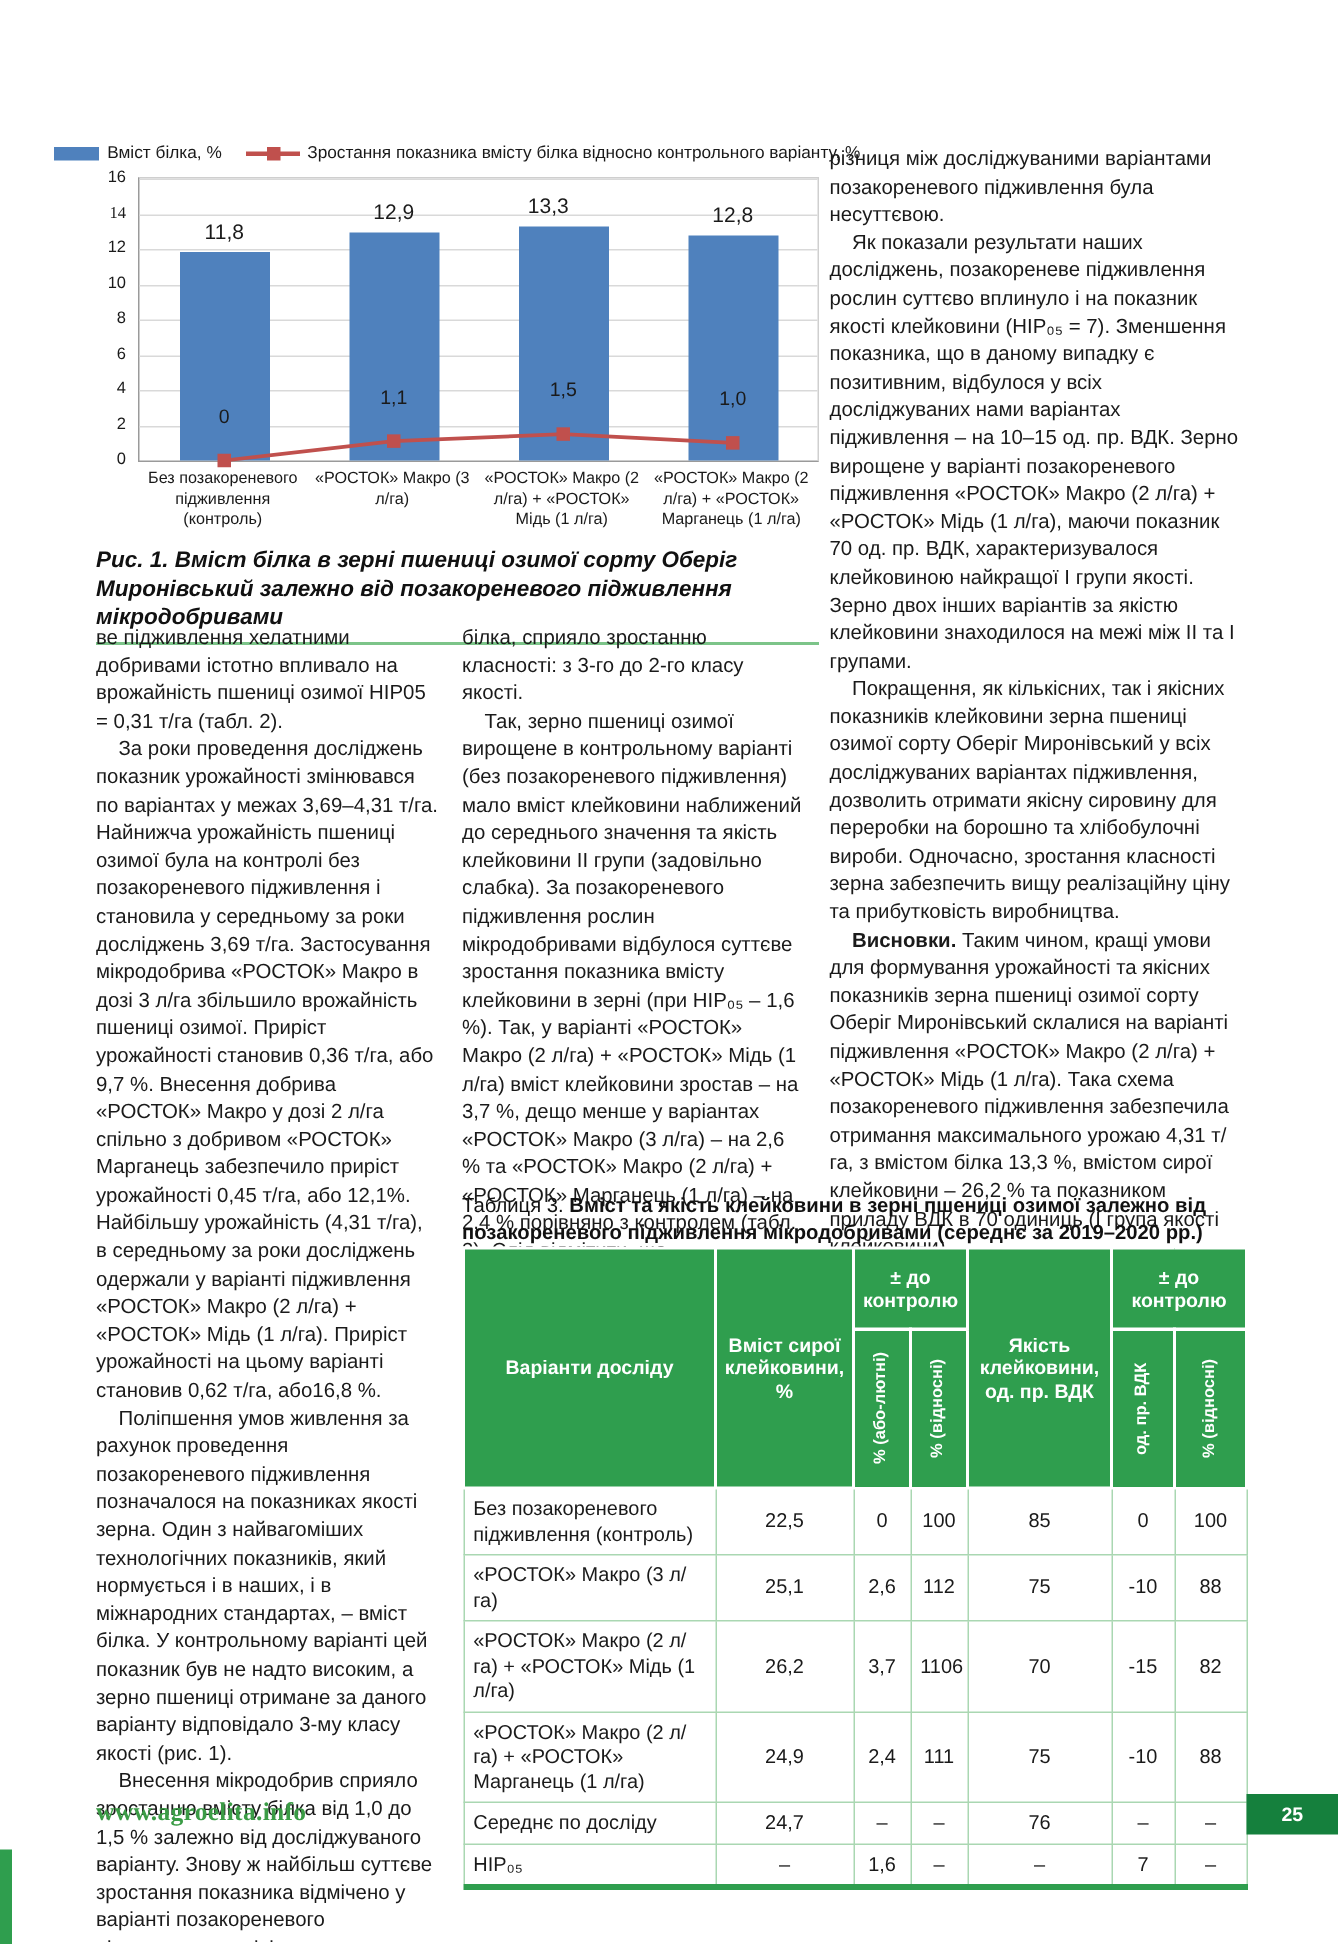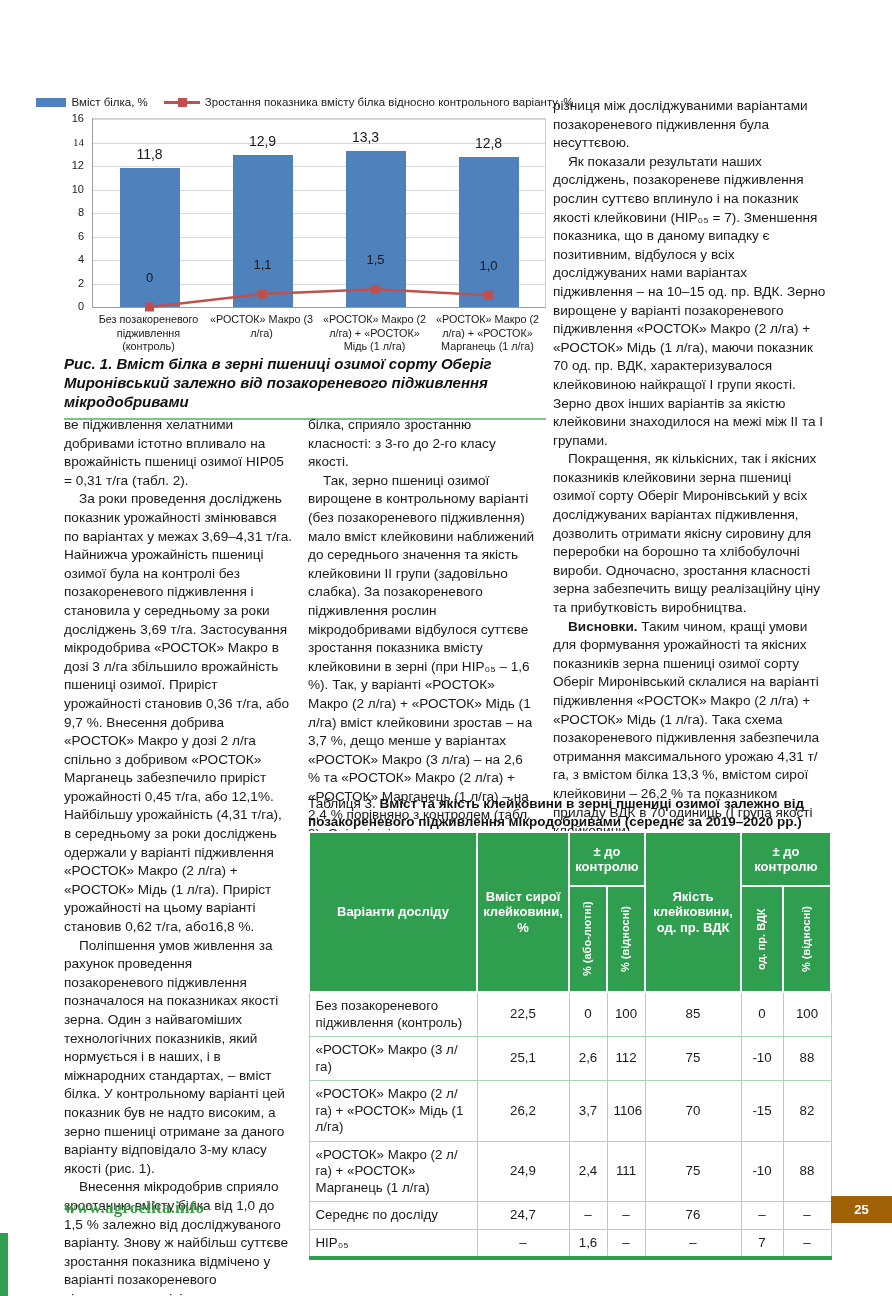--- a/index.html
+++ b/index.html
@@ -19,21 +19,21 @@
   .ytick{position:absolute;right:4px;width:20px;text-align:right;font-size:11px;color:#1a1a1a;}
   .plot{position:relative;width:452px;height:188px;
         border:1px solid #cfcfcf;border-left:1px solid #9a9a9a;border-bottom:1px solid #9a9a9a;}
   .gridline{position:absolute;left:0;width:100%;height:1px;background:#d9d9d9;}
   .bar{position:absolute;bottom:0;width:60px;background:#4f81bd;}
   .bar-label{position:absolute;width:113px;text-align:center;font-size:14px;color:#1a1a1a;}
   .line-label{position:absolute;width:113px;text-align:center;font-size:13px;color:#1a1a1a;}
   .line-layer{position:absolute;left:0;top:0;overflow:visible;}
   .xlabels{display:flex;margin-top:5px;padding-left:28px;}
   .xlabel{flex:0 0 113px;text-align:center;font-size:10.8px;line-height:13.5px;color:#1a1a1a;}
-  .fig-caption{font-style:italic;font-weight:600;font-size:15px;line-height:19px;color:#111;}
+  .fig-caption{margin-top:10px;font-style:italic;font-weight:600;font-size:15px;line-height:19px;color:#111;}
   .fig-divider{margin-top:7px;border-top:2px solid #7cc489;}
 
   
   .col{position:absolute;font-size:13.6px;line-height:18.6px;color:#1a1a1a;text-align:left;}
   .col-left{left:64px;top:416px;width:228px;}
   .col-middle{left:308px;top:416px;width:228px;}
   .col-right{left:553px;top:97px;width:276px;}
   .para{margin:0;}
   .para.indent{text-indent:15px;}
   .para b{font-weight:bold;}
@@ -49,21 +49,21 @@
   th.vert{writing-mode:vertical-rl;transform:rotate(180deg);height:96px;padding:4px 1px;}
   th.grp{height:46px;}
   table.gluten tbody td{border:1px solid #aad7b2;font-size:13.3px;line-height:16.5px;
         padding:5px 6px;background:#fff;color:#1a1a1a;}
   table.gluten tbody td.row-label{text-align:left;}
   table.gluten tbody td.num{text-align:center;}
 
   
   .site{position:absolute;left:64px;top:1198px;font-family:"Liberation Serif",serif;
         font-weight:bold;font-size:17px;color:#3b9c46;letter-spacing:0.2px;text-decoration:none;}
-  .page-badge{position:absolute;right:0;top:1196px;width:61px;height:27px;background:#a16207;
+  .page-badge{position:absolute;right:0;top:1196px;width:61px;height:27px;background:#15803d;
         color:#fff;font-weight:bold;font-size:13px;display:flex;align-items:center;justify-content:center;}
   .edge-bar{position:absolute;left:0;top:1233px;width:8px;height:63px;background:#2f9e4e;}
 </style>
 </head>
 <body>
 
 <div class="page">
 
   <div class="figure">
     <div class="legend">

